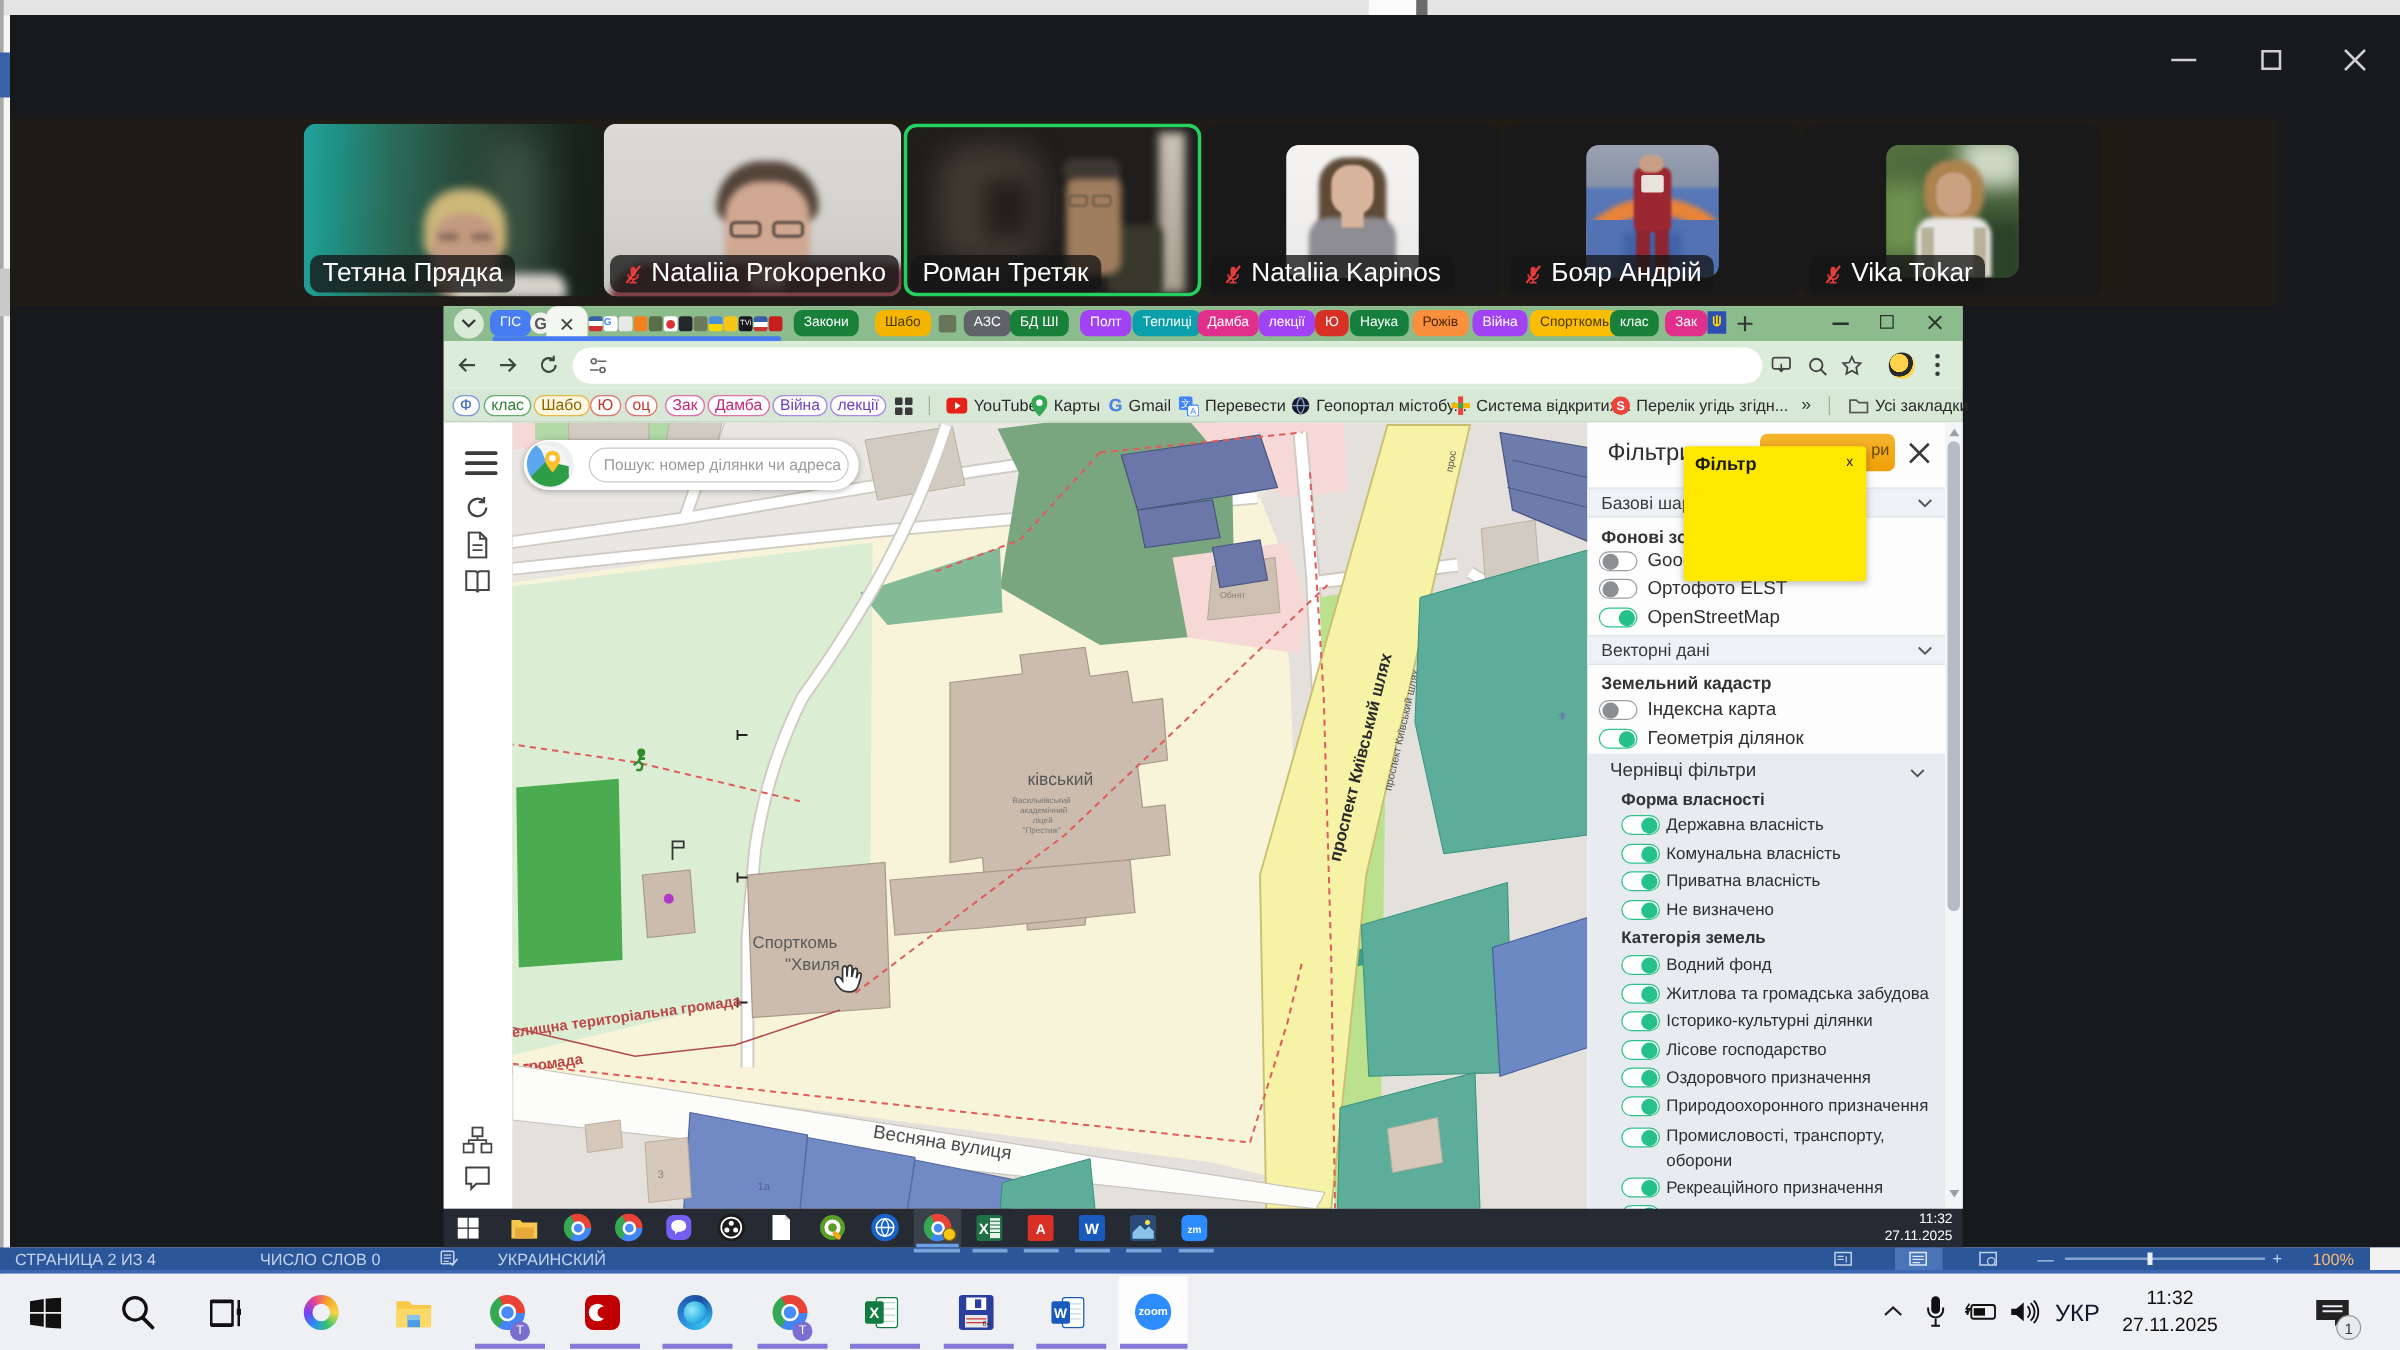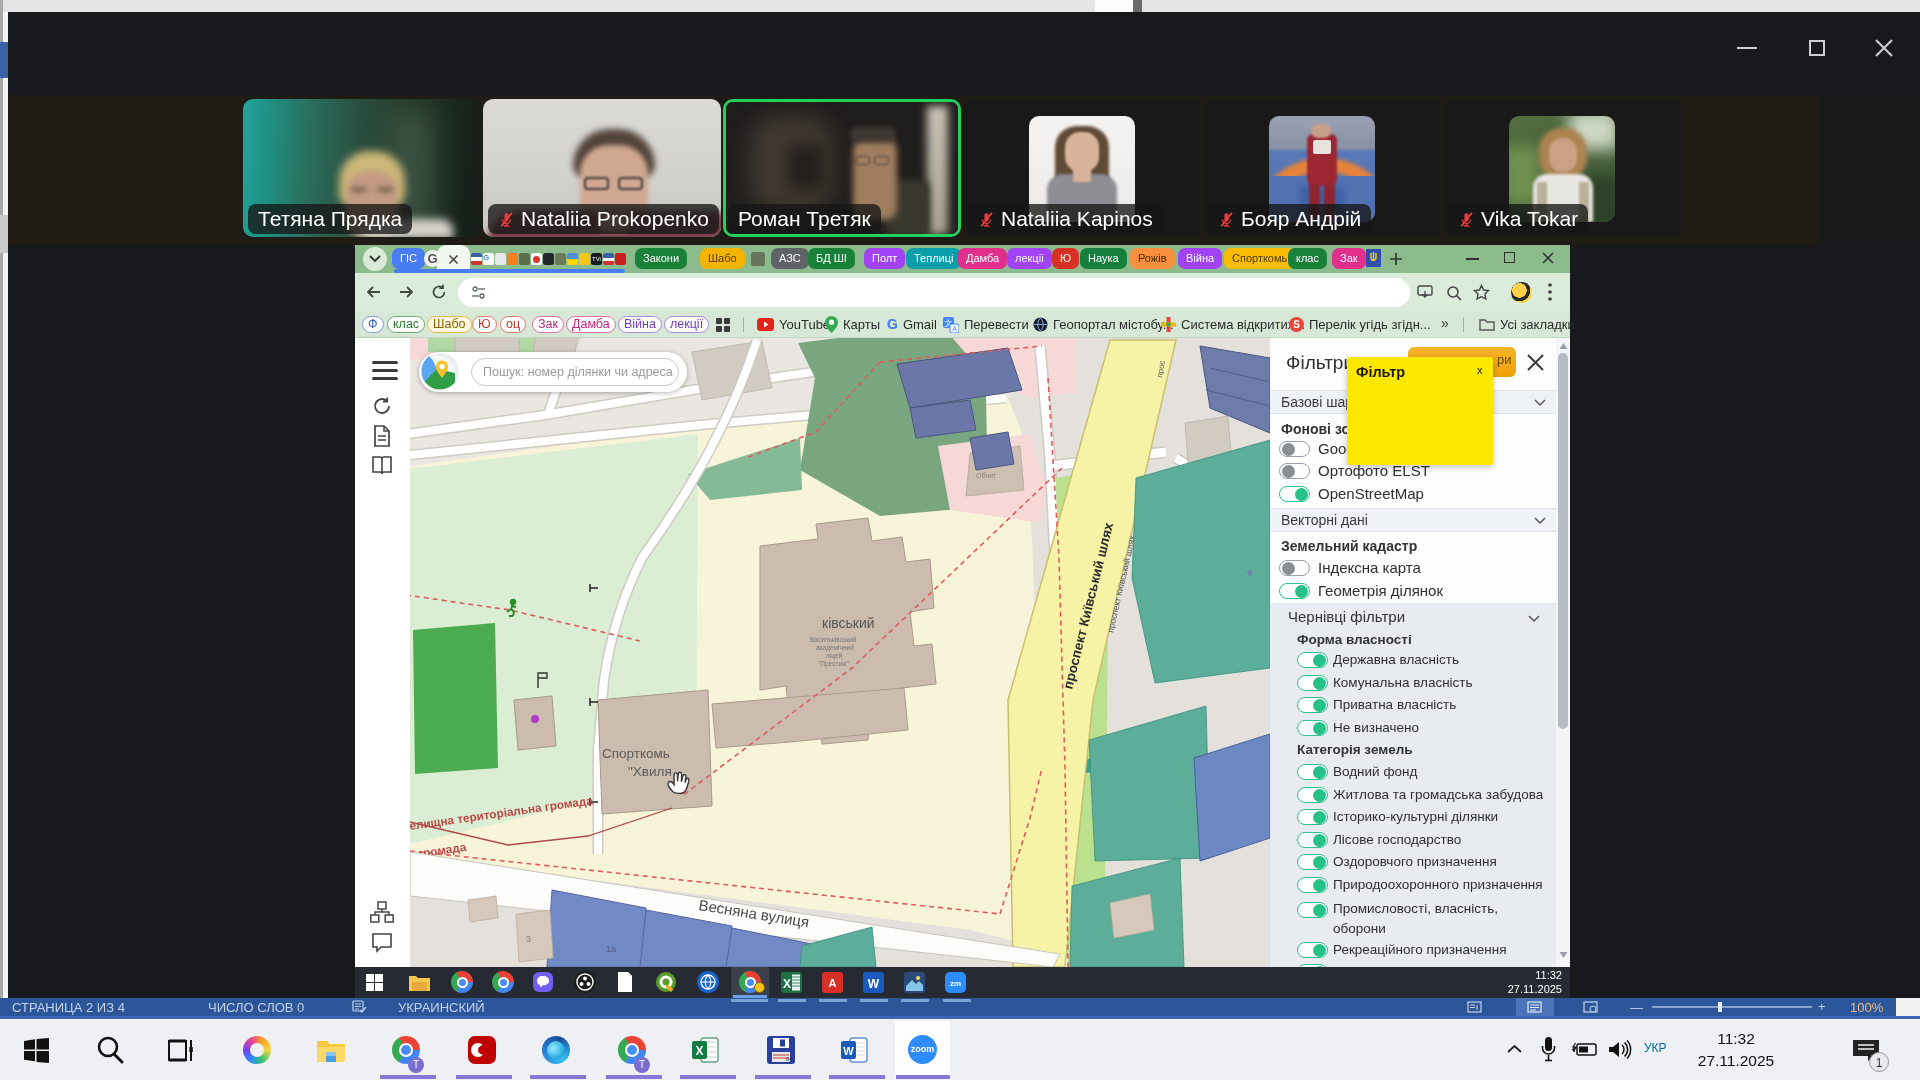--- a/index.html
+++ b/index.html
@@ -558,21 +558,21 @@
           <i></i>
         </div>
         <div class="tlb2" style="left:63px;top:251px">Оздоровчого призначення</div>
       <div class="tgl on" style="left:27px;top:274px">
           <i></i>
         </div>
         <div class="tlb2" style="left:63px;top:274px">Природоохоронного призначення</div>
       <div class="tgl on" style="left:27px;top:299px">
           <i></i>
         </div>
-        <div class="tlb2" style="left:63px;top:296px;width:190px;line-height:20px">Промисловості, власність, оборони</div>
+        <div class="tlb2" style="left:63px;top:296px;width:190px;line-height:20px">Промисловості, транспорту, оборони</div>
       <div class="tgl on" style="left:27px;top:339px">
           <i></i>
         </div>
         <div class="tlb2" style="left:63px;top:339px">Рекреаційного призначення</div>
       <div class="tgl on" style="left:27px;top:361px">
           <i></i>
         </div>
     </div>
 
     <div class="abs" style="left:286px;top:0;width:14px;height:629px;background:#f4f5f7"></div>
@@ -780,20 +780,20 @@
   <svg class="abs" style="left:1572px;top:23px" width="26" height="15">
       <rect x="5" y="2" width="19" height="11" rx="2" fill="none" stroke="#111" stroke-width="1.5"></rect>
       <rect x="7" y="4.5" width="9" height="6" fill="#111"></rect>
       <path d="M2 5 v5 M0 7.5 h2" stroke="#111" stroke-width="1.5"></path>
       <path d="M3.5 1 L1 5 h3 L2 9" stroke="#111" stroke-width="1.2" fill="none"></path>
     </svg>
   <svg class="abs" style="left:1608px;top:21px" width="24" height="19">
       <path d="M1 7 h4 l6 -5 v15 l-6 -5 h-4 z" fill="#111"></path>
       <path d="M14 5 a6 6 0 0 1 0 9 M16.5 2.5 a9.5 9.5 0 0 1 0 14 M19 0.5 a13 13 0 0 1 0 18" stroke="#111" stroke-width="1.5" fill="none"></path>
     </svg>
-  <div class="abs" style="left:1644px;top:22px;font-size:12px;color:#0369a1">УКР</div>
+  <div class="abs" style="left:1644px;top:22px;font-size:19px;color:#0f172a">УКР</div>
   <div class="abs" style="left:1666px;top:9px;width:140px;font-size:15.5px;color:#111;text-align:center;line-height:22px">11:32<br>27.11.2025</div>
   <svg class="abs" style="left:1852px;top:20px" width="30" height="24">
       <path d="M1 1 h26 v16 h-6 l-5 5 v-5 h-15 z" fill="#222"></path>
       <path d="M6 6 h16 M6 10 h16" stroke="#eef0f3" stroke-width="1.6"></path>
     </svg>
   <div class="abs" style="left:1869px;top:33px;width:20px;height:20px;border-radius:50%;background:#e8eaed;border:1px solid #999;color:#333;font-size:12px;text-align:center;line-height:20px">1</div>
 </div>
 
 </body></html>

